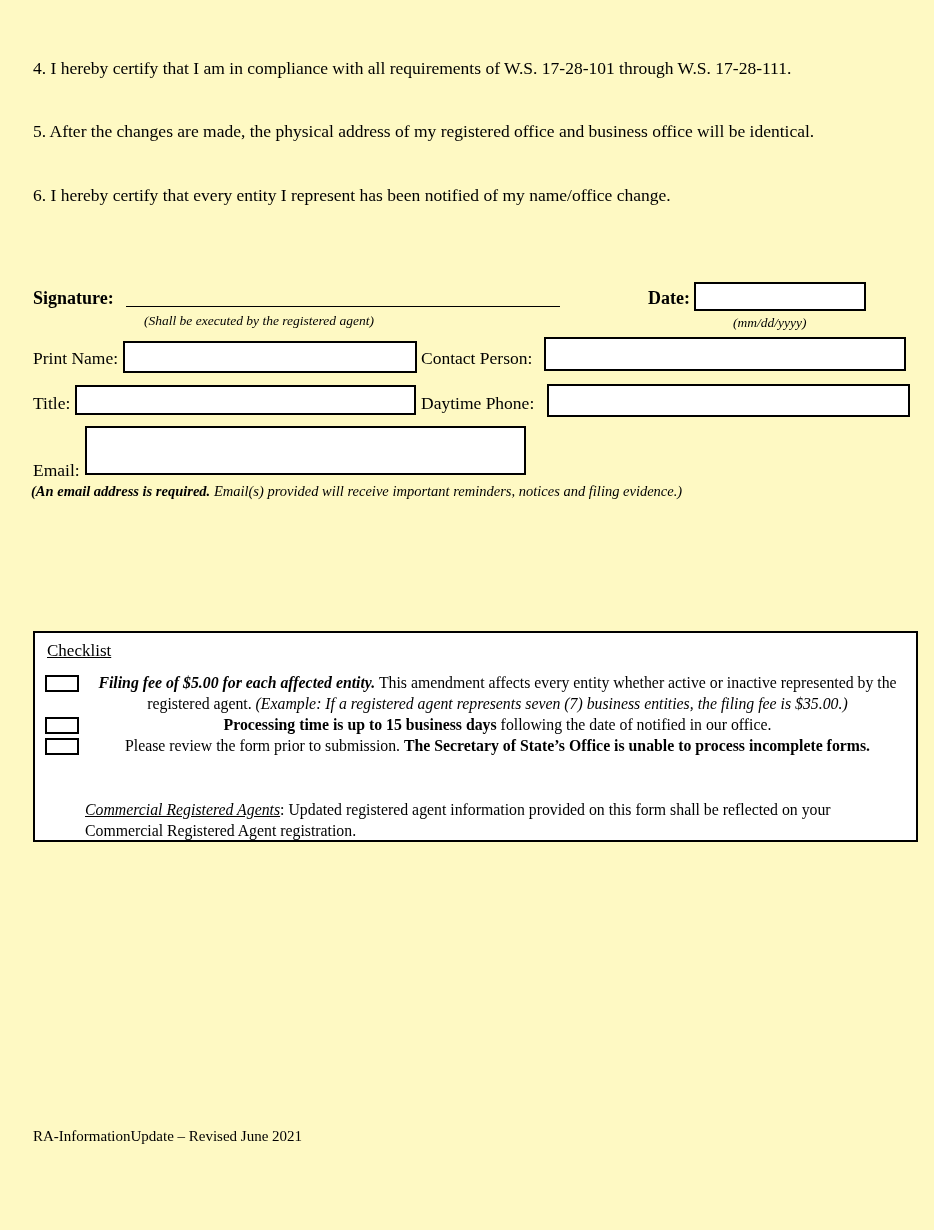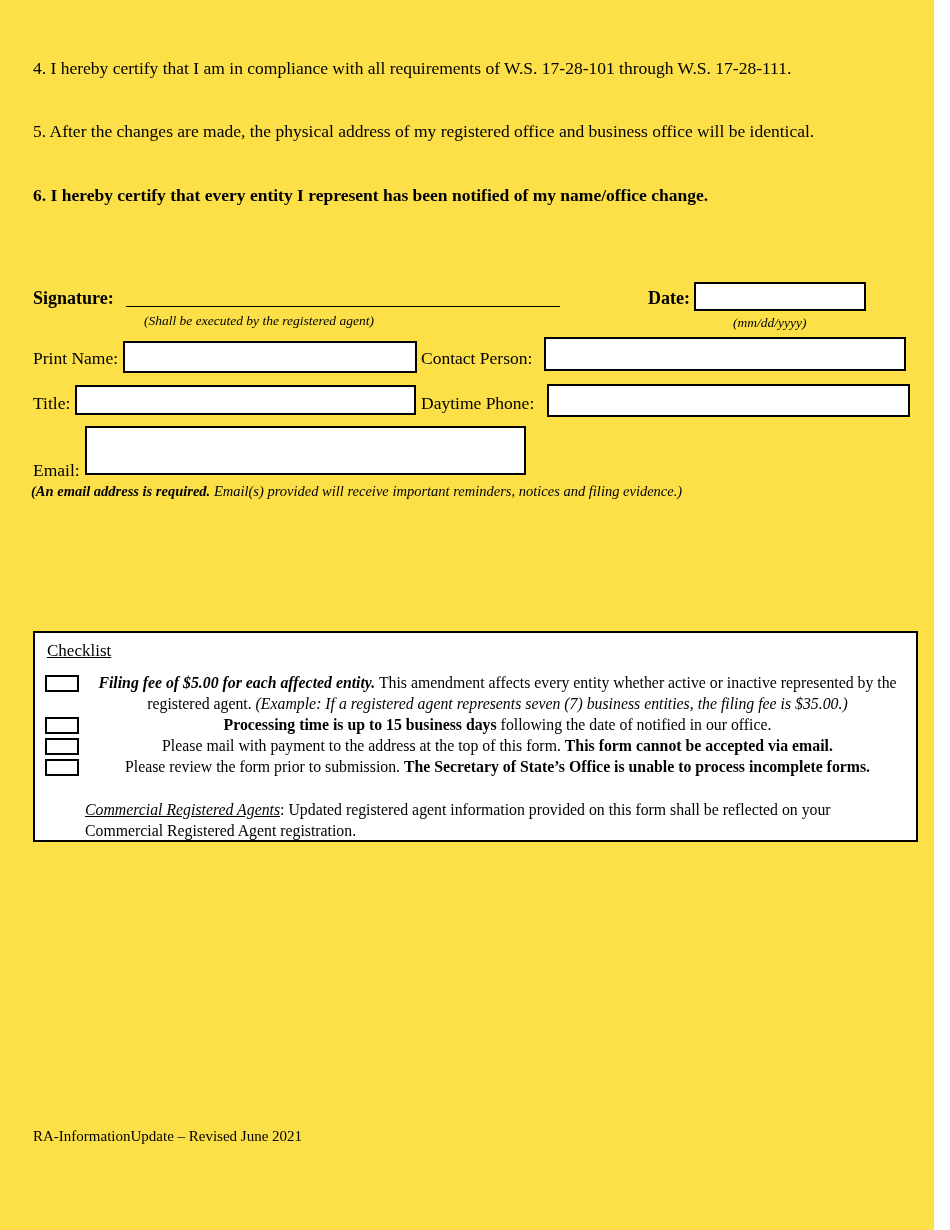--- a/index.html
+++ b/index.html
@@ -8,35 +8,35 @@
     background: #ffffff;
   }
   body {
     font-family: "Liberation Serif", "DejaVu Serif", serif;
     color: #000000;
   }
   .page {
     position: relative;
     width: 934px;
     height: 1230px;
-    background: #fde047;
+    background: #fef9c3;
     overflow: hidden;
   }
 
   
   .statement {
     position: absolute;
     left: 33px;
     font-size: 17.5px;
     line-height: 1.2;
     white-space: nowrap;
   }
   #stmt-4 { top: 58px; }
   #stmt-5 { top: 121px; }
-  #stmt-6 { top: 185px; font-weight: bold; }
+  #stmt-6 { top: 185px; }
 
   
   .sig-label {
     position: absolute;
     left: 33px;
     top: 288px;
     font-size: 18px;
     font-weight: bold;
   }
   .sig-rule {
@@ -231,24 +231,20 @@
       <div class="check-row">
         <span class="cbox"></span>
         <span class="ctext"><span class="bi">Filing fee of $5.00 for each affected entity.</span><span> This amendment affects every entity whether active or inactive represented by the registered agent. </span><i>(Example: If a registered agent represents seven (7) business entities, the filing fee is $35.00.)</i></span>
       </div>
 
       <div class="check-row">
         <span class="cbox"></span>
         <span class="ctext"><b>Processing time is up to 15 business days</b><span> following the date of notified in our office.</span></span>
       </div>
 
-      <div class="check-row">
-        <span class="cbox"></span>
-        <span class="ctext"><span>Please mail with payment to the address at the top of this form. </span><b>This form cannot be accepted via email.</b></span>
-      </div>
 
       <div class="check-row">
         <span class="cbox"></span>
         <span class="ctext"><span>Please review the form prior to submission. </span><b>The Secretary of State’s Office is unable to process incomplete forms.</b></span>
       </div>
 
     </div>
 
     <div class="closing-note"><span class="ital-ul">Commercial Registered Agents</span><span>: Updated registered agent information provided on this form shall be reflected on your Commercial Registered Agent registration.</span></div>
   </div>

